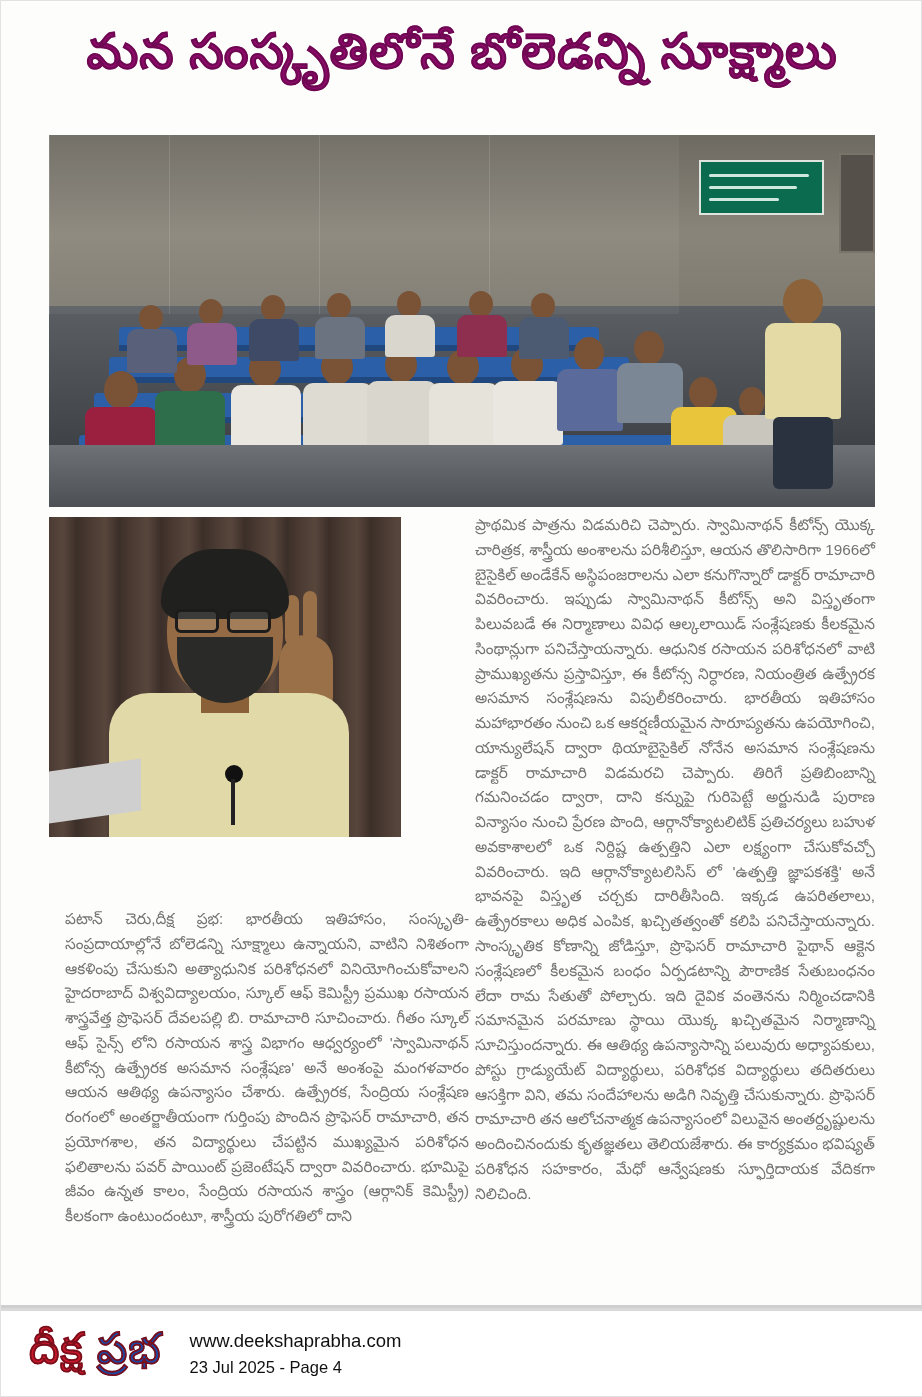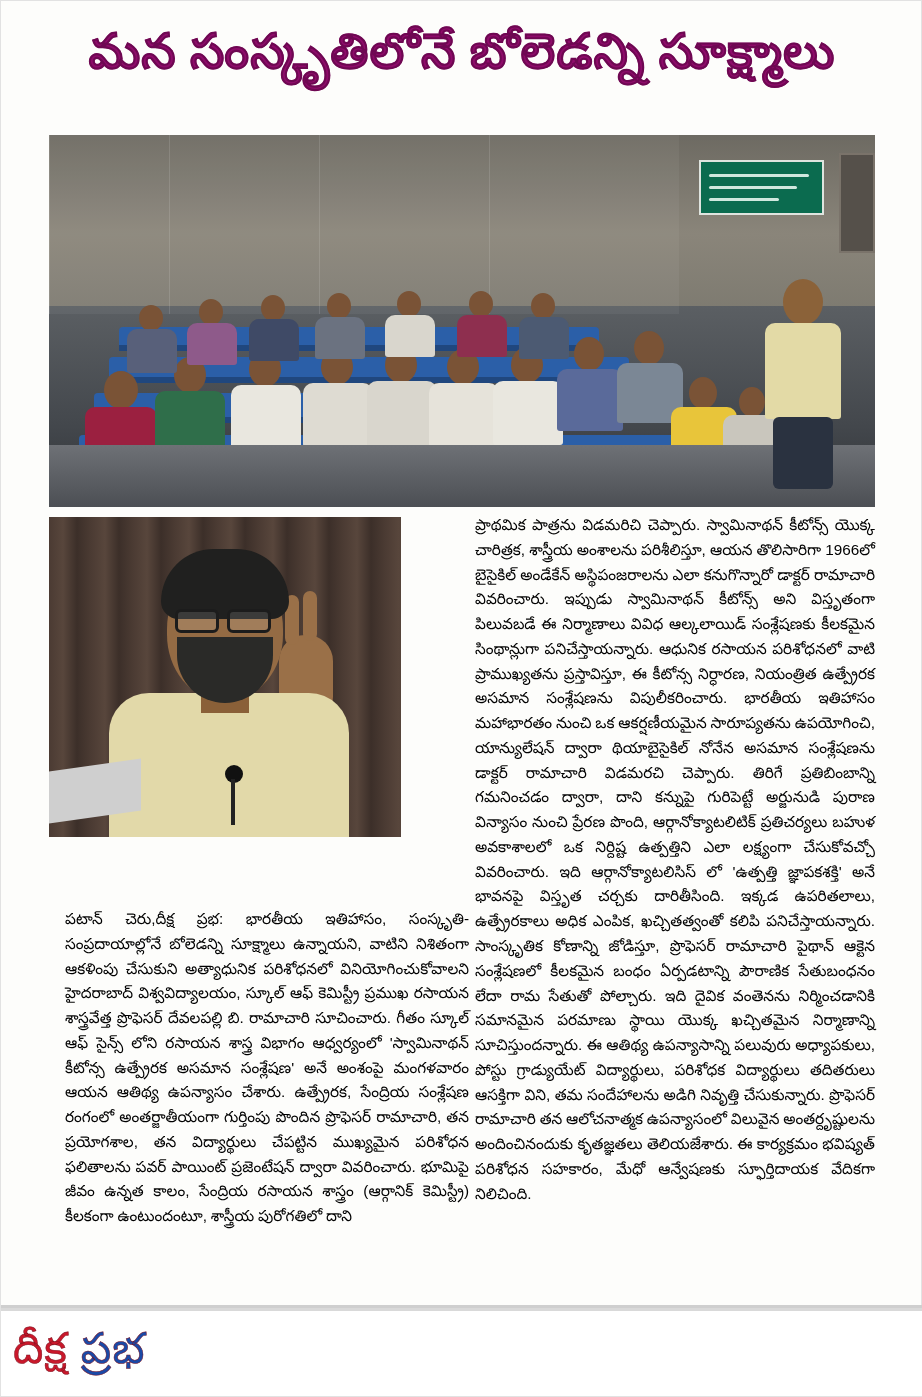--- a/index.html
+++ b/index.html
@@ -21,21 +21,21 @@
   }
 
   
   .headline-wrap {
     position: absolute;
     left: 0; top: 20px;
     width: 922px;
     text-align: center;
   }
   .headline {
-    font-family: Liberation Serif, serif;
+    font-family: Liberation Sans, sans-serif;
     font-size: 49px;
     line-height: 1.25;
     font-weight: bold;
     color: #8e0b6a;
     letter-spacing: 1px;
     padding: 0 30px;
     -webkit-text-stroke: 0.6px #6e0852;
   }
 
   
@@ -126,41 +126,41 @@
   }
   .cap-text2 {
     font-size: 16.5px; font-weight: bold; color: #111; line-height: 1.5; margin-left: 19px;
   }
 
   
   .col {
     position: absolute;
     font-size: 15.3px;
     line-height: 1.62;
-    color: #000000;
+    color: #737373;
     text-align: justify;
     text-justify: inter-word;
     word-spacing: -0.5px;
   }
   .col-left  { left: 64px;  top: 906px; width: 404px; }
   .col-right { left: 474px; top: 512px; width: 400px; }
   .col p { margin: 0 0 0 0; }
 
   
   .footer {
     position: absolute;
     left: 0; bottom: 0; width: 922px; height: 88px;
     background: #ffffff;
     border-top: 3px solid #d9d9d9;
     display: flex; align-items: center;
   }
   .brand {
-    font-size: 43px; font-weight: normal;
+    font-size: 43px; font-weight: bold;
     color: #c9182b;
-    margin-left: 12px;
+    margin-left: 28px;
     letter-spacing: 1px;
     text-align: right;
     -webkit-text-stroke: 0.5px #7a0f1c;
   }
   .brand .b2 { color: #1b49a6; }
   .foot-right { margin-left: 28px; line-height: 1.5; }
   .foot-url { font-size: 18.5px; color: #111; }
   .foot-date { font-size: 16.5px; color: #111; }
   .footer-rule {
     position:absolute; left:0; bottom:88px; width:922px; height:3px; background:#cfcfcf;
@@ -275,15 +275,19 @@
 
   <div class="col col-right">
     <p>ప్రాథమిక పాత్రను విడమరిచి చెప్పారు. స్వామినాథన్ కీటోన్స్ యొక్క చారిత్రక, శాస్త్రీయ అంశాలను పరిశీలిస్తూ, ఆయన తొలిసారిగా 1966లో బైసైకిల్ అండేకేన్ అస్థిపంజరాలను ఎలా కనుగొన్నారో డాక్టర్ రామాచారి వివరించారు. ఇప్పుడు స్వామినాథన్ కీటోన్స్ అని విస్తృతంగా పిలువబడే ఈ నిర్మాణాలు వివిధ ఆల్కలాయిడ్ సంశ్లేషణకు కీలకమైన సింథాన్లుగా పనిచేస్తాయన్నారు. ఆధునిక రసాయన పరిశోధనలో వాటి ప్రాముఖ్యతను ప్రస్తావిస్తూ, ఈ కీటోన్స నిర్ధారణ, నియంత్రిత ఉత్ప్రేరక అసమాన సంశ్లేషణను విపులీకరించారు. భారతీయ ఇతిహాసం మహాభారతం నుంచి ఒక ఆకర్షణీయమైన సారూప్యతను ఉపయోగించి, యాన్యులేషన్ ద్వారా థియాబైసైకిల్ నోనేన అసమాన సంశ్లేషణను డాక్టర్ రామాచారి విడమరచి చెప్పారు. తిరిగే ప్రతిబింబాన్ని గమనించడం ద్వారా, దాని కన్నుపై గురిపెట్టే అర్జునుడి పురాణ విన్యాసం నుంచి ప్రేరణ పొంది, ఆర్గానోక్యాటలిటిక్ ప్రతిచర్యలు బహుళ అవకాశాలలో ఒక నిర్దిష్ట ఉత్పత్తిని ఎలా లక్ష్యంగా చేసుకోవచ్చో వివరించారు. ఇది ఆర్గానోక్యాటలిసిస్ లో 'ఉత్పత్తి జ్ఞాపకశక్తి' అనే భావనపై విస్తృత చర్చకు దారితీసింది. ఇక్కడ ఉపరితలాలు, ఉత్ప్రేరకాలు అధిక ఎంపిక, ఖచ్చితత్వంతో కలిపి పనిచేస్తాయన్నారు. సాంస్కృతిక కోణాన్ని జోడిస్తూ, ప్రొఫెసర్ రామాచారి పైథాన్ ఆక్టెన సంశ్లేషణలో కీలకమైన బంధం ఏర్పడటాన్ని పౌరాణిక సేతుబంధనం లేదా రామ సేతుతో పోల్చారు. ఇది దైవిక వంతెనను నిర్మించడానికి సమానమైన పరమాణు స్థాయి యొక్క ఖచ్చితమైన నిర్మాణాన్ని సూచిస్తుందన్నారు. ఈ ఆతిథ్య ఉపన్యాసాన్ని పలువురు అధ్యాపకులు, పోస్టు గ్రాడ్యుయేట్ విద్యార్థులు, పరిశోధక విద్యార్థులు తదితరులు ఆసక్తిగా విని, తమ సందేహాలను అడిగి నివృత్తి చేసుకున్నారు. ప్రొఫెసర్ రామాచారి తన ఆలోచనాత్మక ఉపన్యాసంలో విలువైన అంతర్దృష్టులను అందించినందుకు కృతజ్ఞతలు తెలియజేశారు. ఈ కార్యక్రమం భవిష్యత్ పరిశోధన సహకారం, మేధో ఆన్వేషణకు స్ఫూర్తిదాయక వేదికగా నిలిచింది.</p>
   </div>
 
   <div class="footer-rule"></div>
   <div class="footer">
     <div class="brand">
       <span>దీక్ష</span><span class="b2"> ప్రభ</span>
     </div>
+    <div class="foot-right">
+      <div class="foot-url">www.deekshaprabha.com</div>
+      <div class="foot-date">23 Jul 2025 - Page 4</div>
+    </div>
   </div>
 
 </div>
 
 </body></html>

